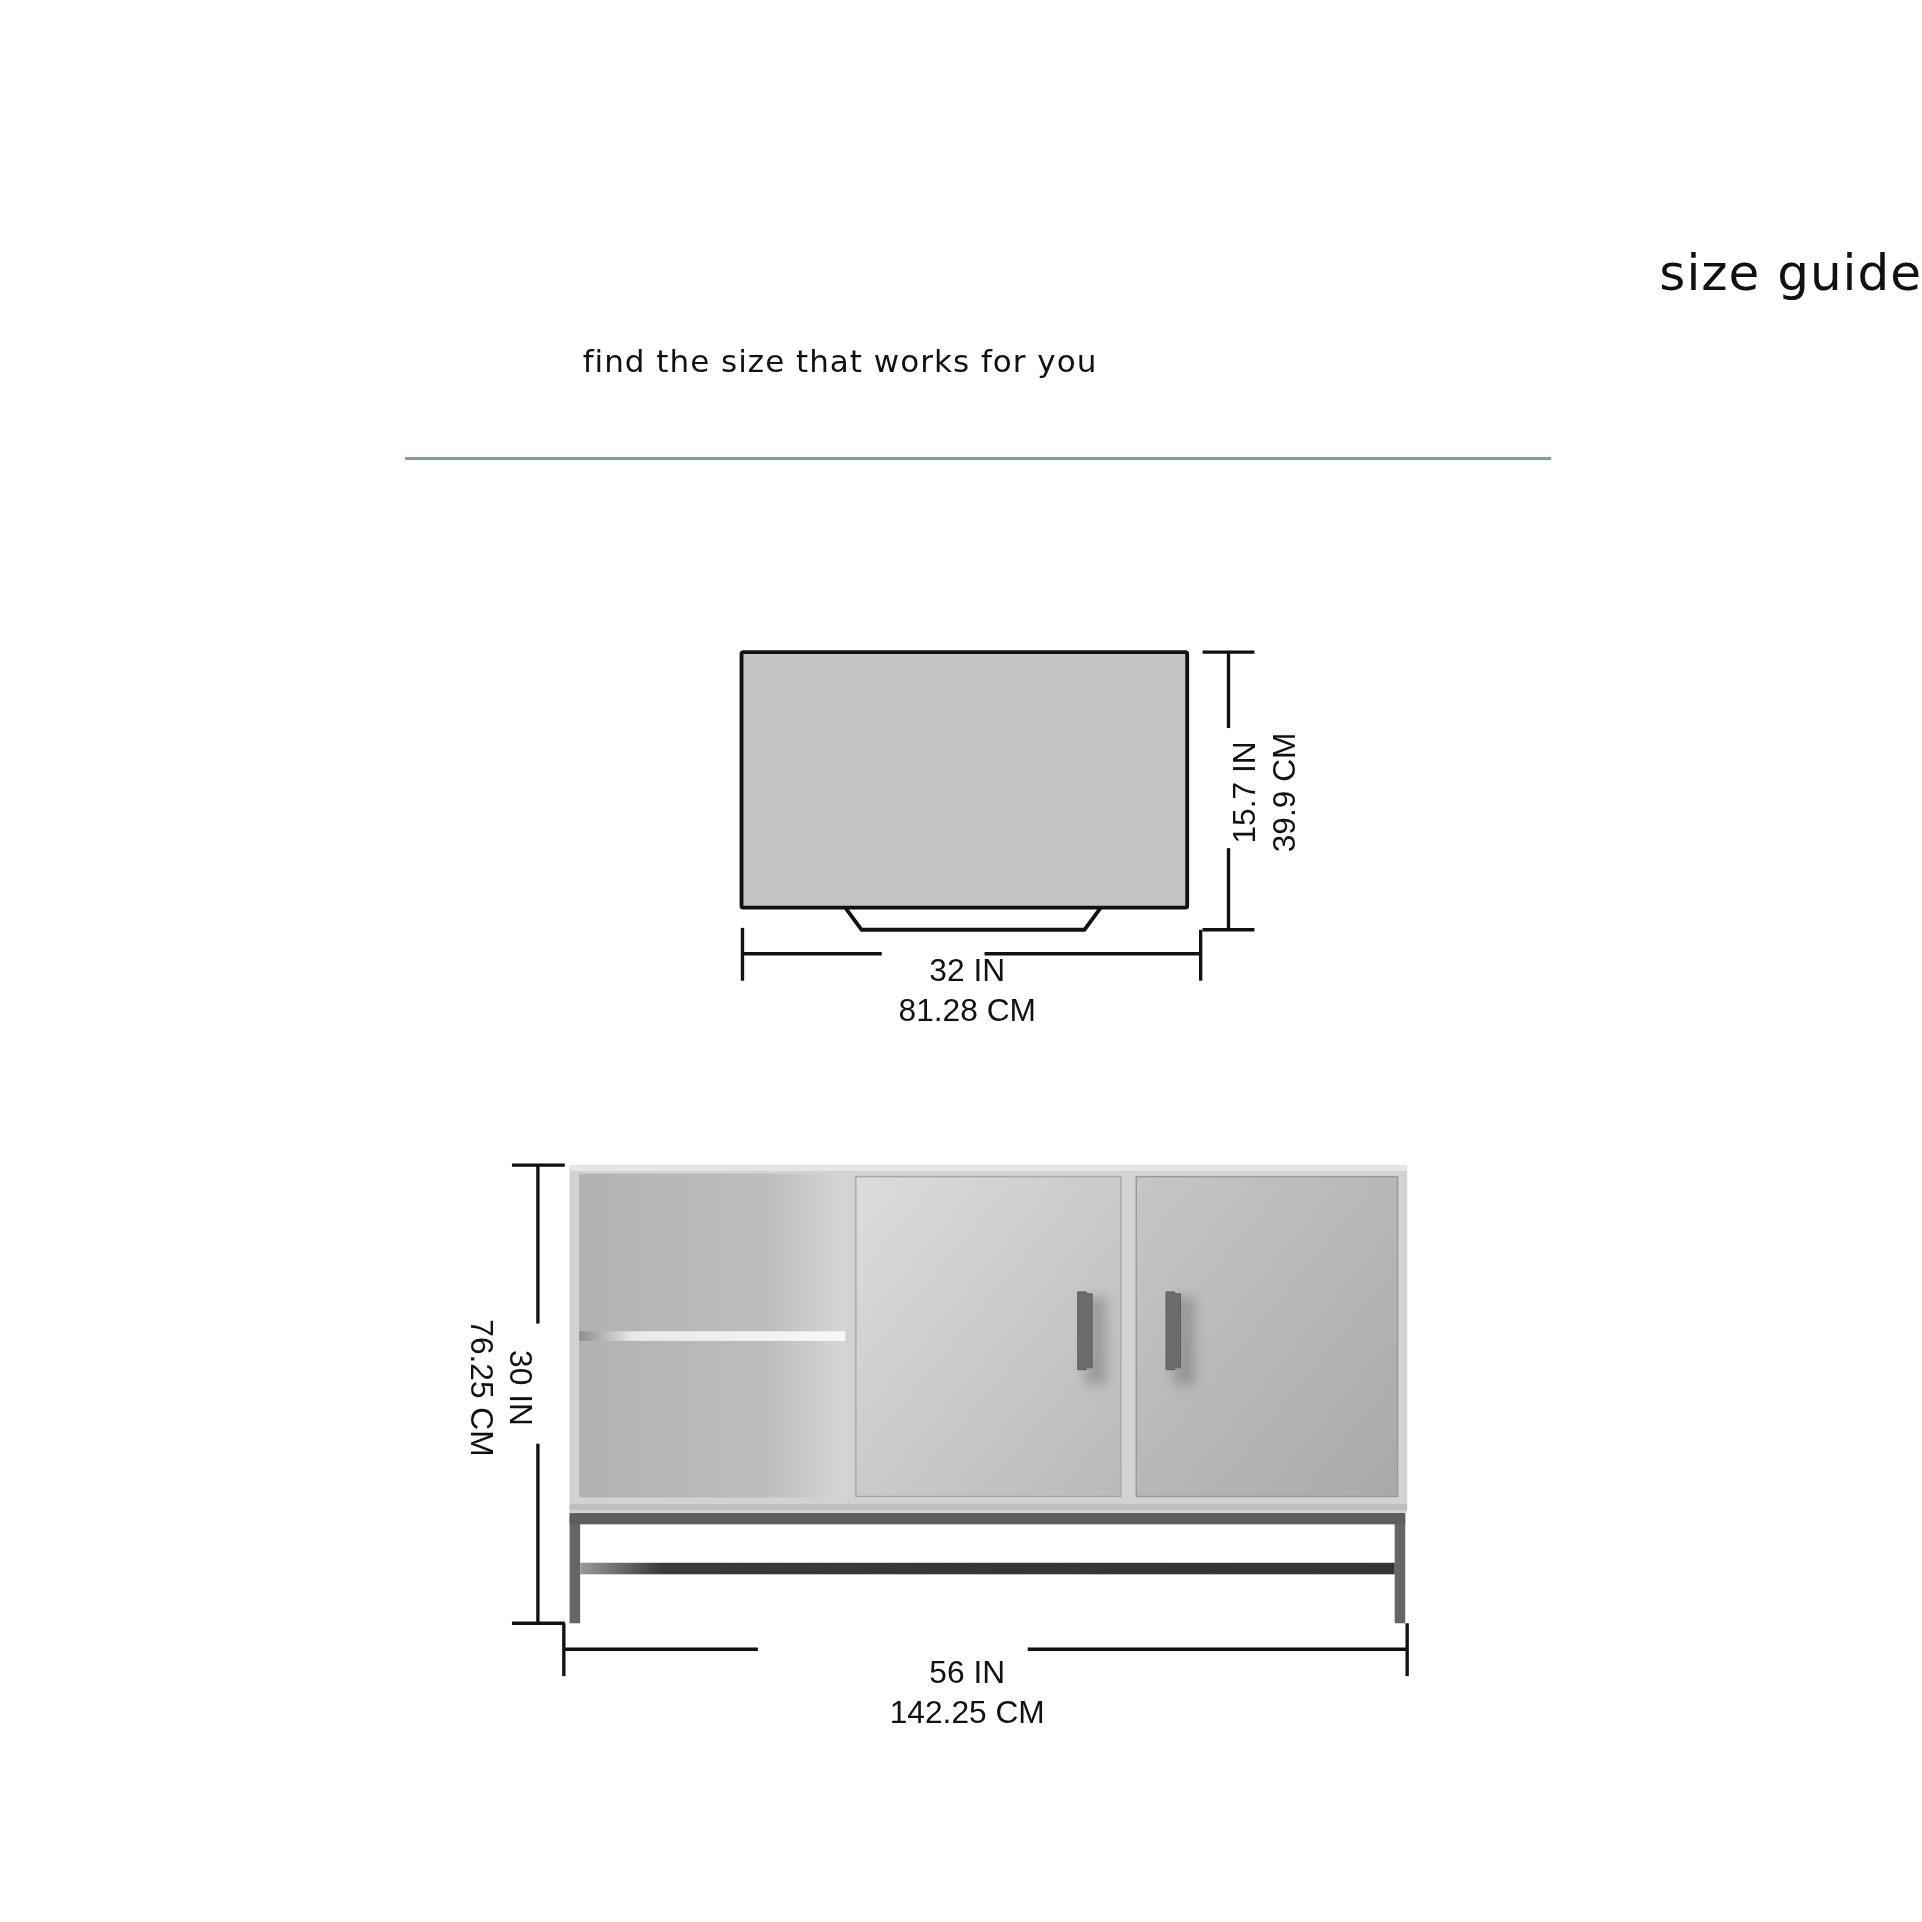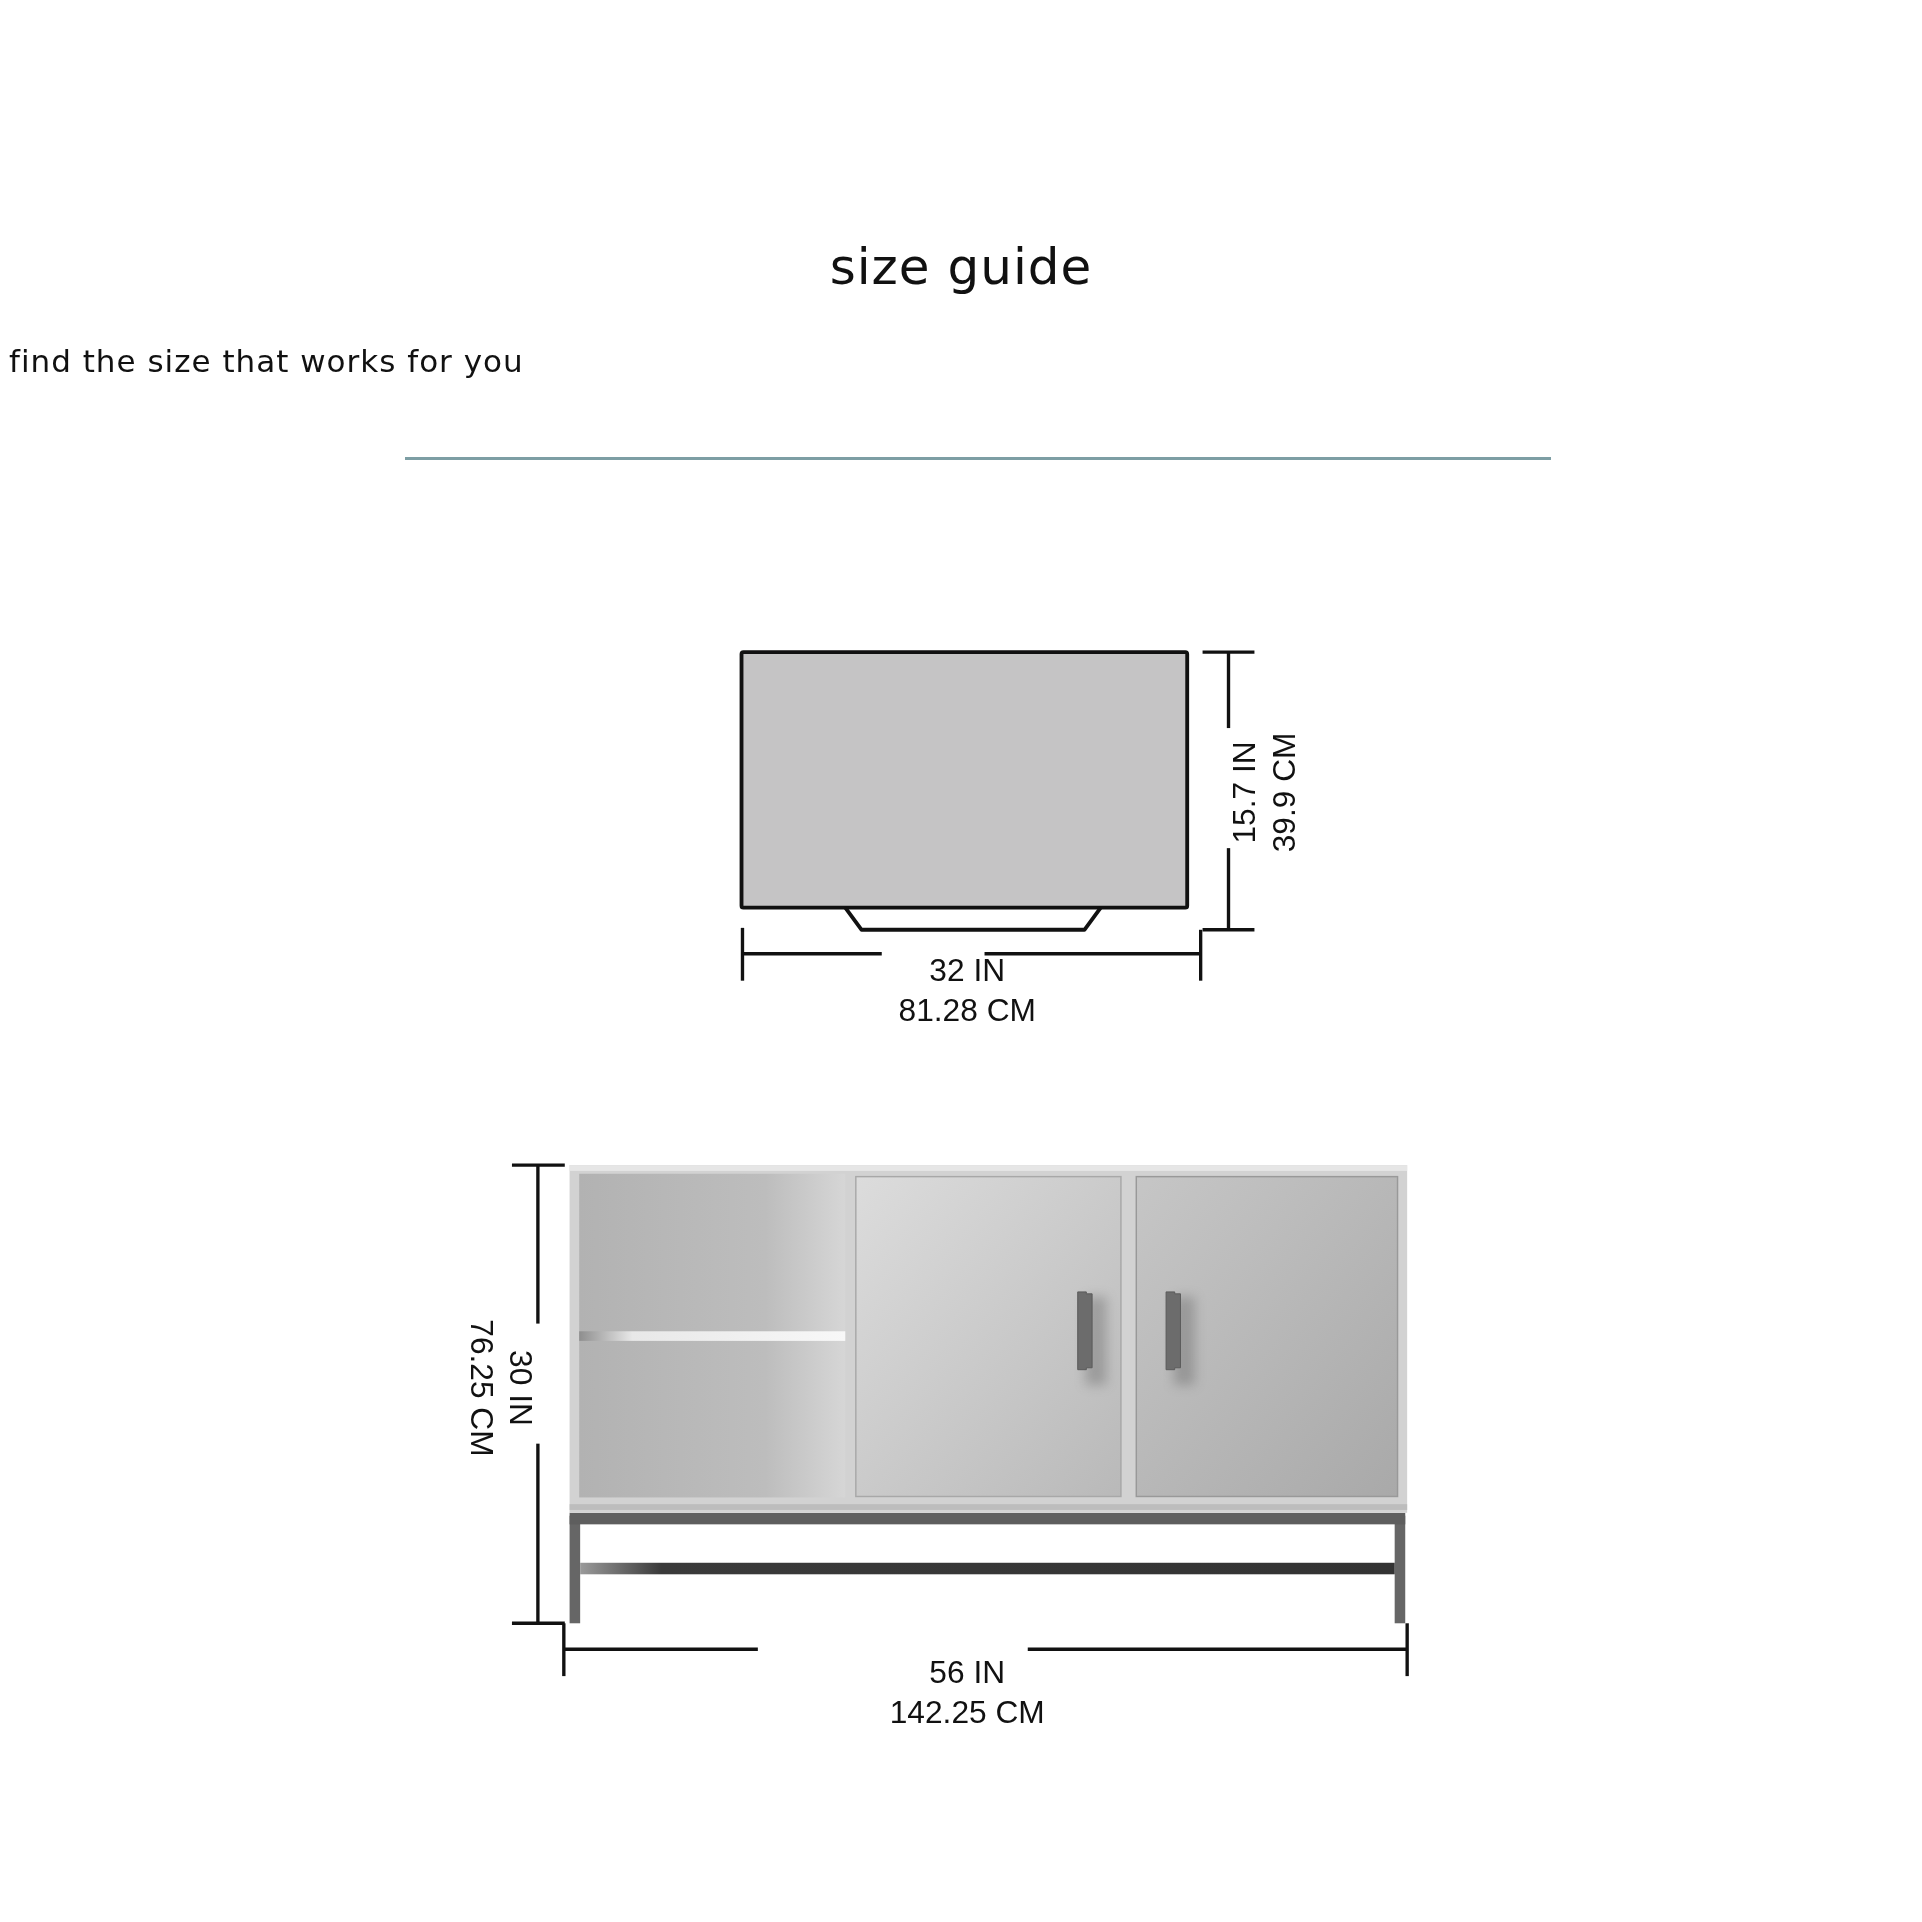--- a/index.html
+++ b/index.html
@@ -1,21 +1,21 @@
 <!DOCTYPE html>
 <html><head>
 <meta charset="utf-8">
 <style>
   html, body { margin:0; padding:0; background:#ffffff; }
   body { width:1922px; height:1922px; position:relative; overflow:hidden;
          font-family:"Liberation Sans", "DejaVu Sans", sans-serif; color:#111; }
-  .title { position:absolute; left:0; width:1922px; top:238px; text-align:center;
+  .title { position:absolute; left:0; width:1922px; top:244px; text-align:right;
            font-family:"DejaVu Sans", sans-serif; font-size:50px; font-weight:500; letter-spacing:1px; }
-  .subtitle { position:absolute; left:0; width:1680px; top:343px; text-align:left;
-              font-family:"DejaVu Sans", sans-serif; font-size:31px; letter-spacing:1px;margin-left:9px; }
+  .subtitle { position:absolute; left:0; width:1680px; top:343px; text-align:center;
+              font-family:"DejaVu Sans", sans-serif; font-size:31px; letter-spacing:1px; }
   .divider { position:absolute; left:405px; top:457px; width:1146px; height:2.9px; background:#7d9ea4; }
   svg.drawing { position:absolute; left:0; top:0; }
   .dim-text { font-family:"Liberation Sans", "DejaVu Sans", sans-serif; font-size:33px; fill:#111; }
 </style>
 </head>
 <body>
 
 <div class="title">size guide</div>
 <div class="subtitle">find the size that works for you</div>
 <div class="divider"></div>

